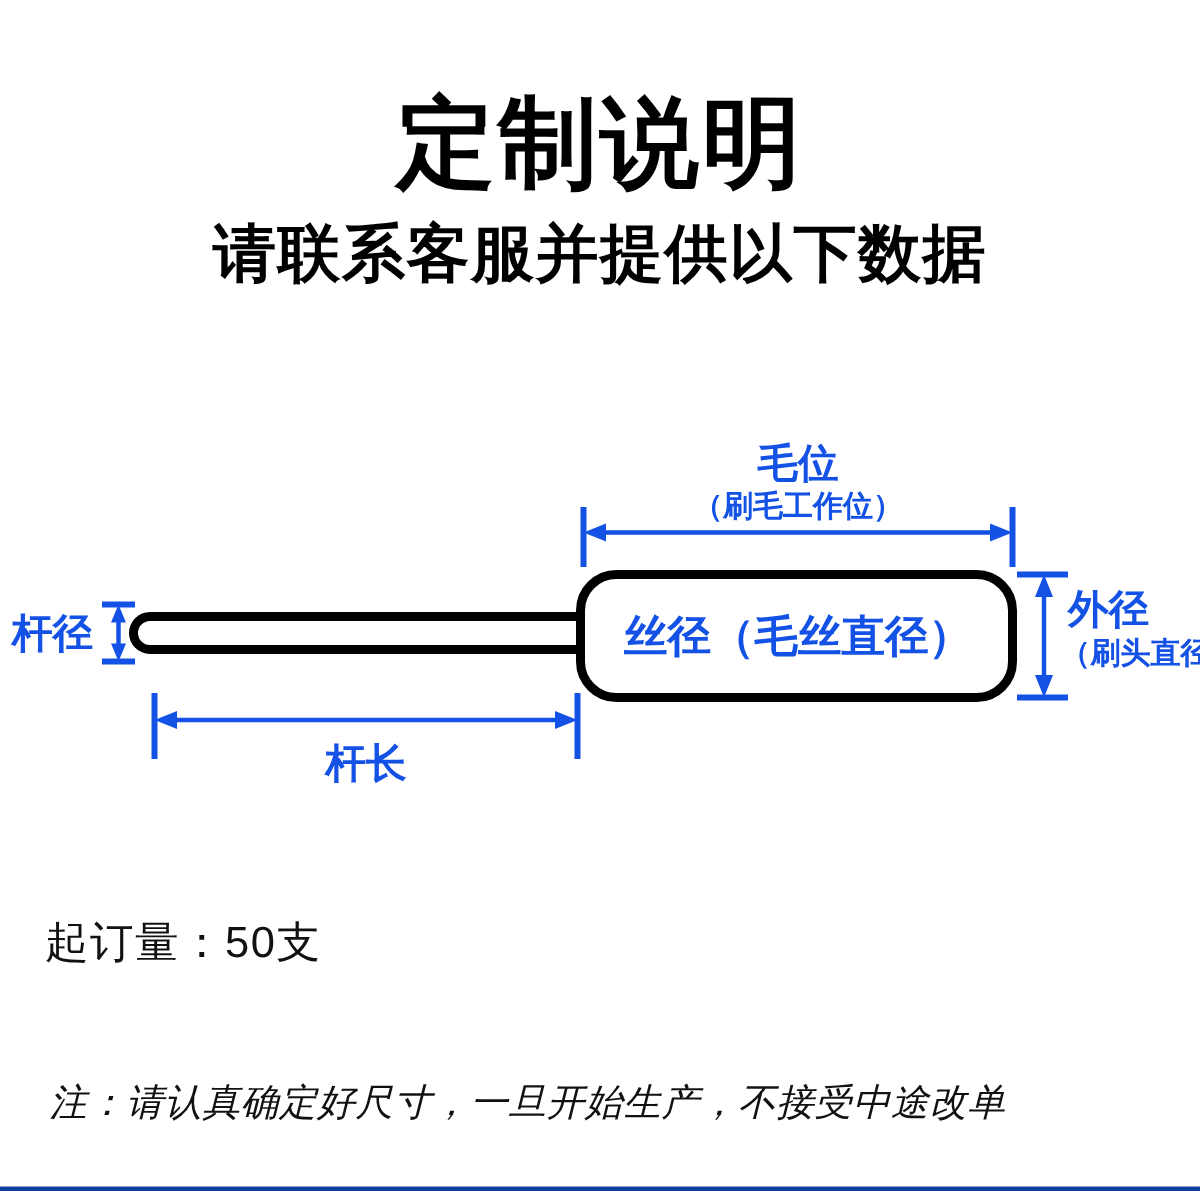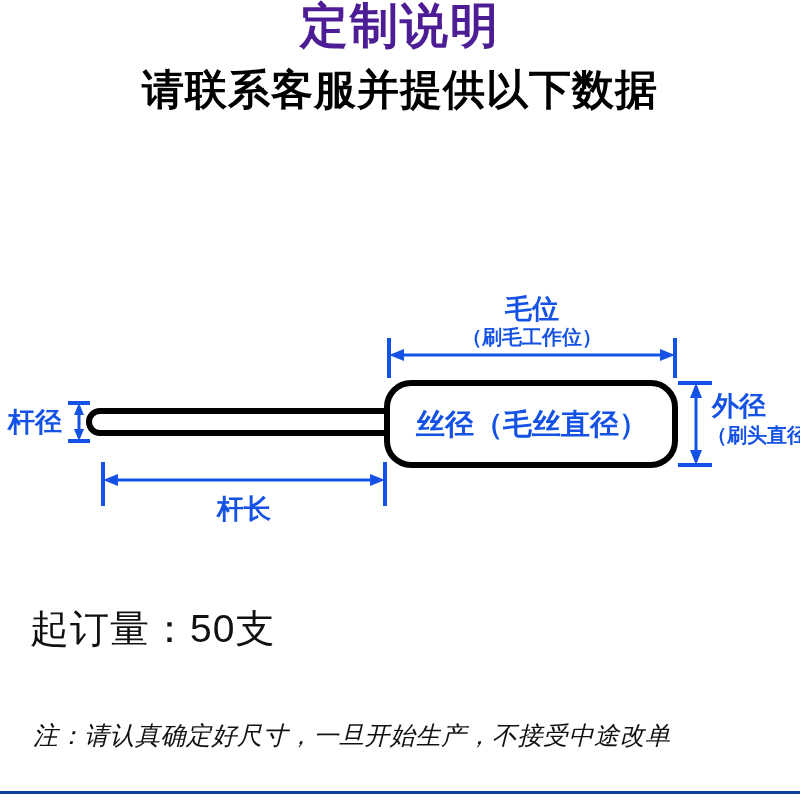--- a/index.html
+++ b/index.html
@@ -20,25 +20,26 @@
   
   #header {
     position: absolute;
     top: 0;
     left: 0;
     width: 800px;
     text-align: center;
   }
   #page-title {
     margin: 0;
-    font-size: 48px;
+    padding-top: 60px;
+    font-size: 66px;
     line-height: 1.08;
     font-weight: 700;
     letter-spacing: 2px;
-    color: #4c1d95;
+    color: #000000;
   }
   #page-subtitle {
     margin: 0;
     padding-top: 14px;
     font-size: 42px;
     line-height: 1.12;
     font-weight: 700;
     letter-spacing: 1px;
     color: #000000;
   }
@@ -64,21 +65,21 @@
   .dim-text-inner { font-size: 29px; }
 
   
   #order-info {
     position: absolute;
     left: 30px;
     top: 604px;
     width: 740px;
   }
   .info-line {
-    font-size: 39px;
+    font-size: 29px;
     line-height: 50px;
     font-weight: 400;
     letter-spacing: 1px;
     color: #111111;
     white-space: nowrap;
   }
   #note-line {
     position: absolute;
     left: 33px;
     top: 718px;

